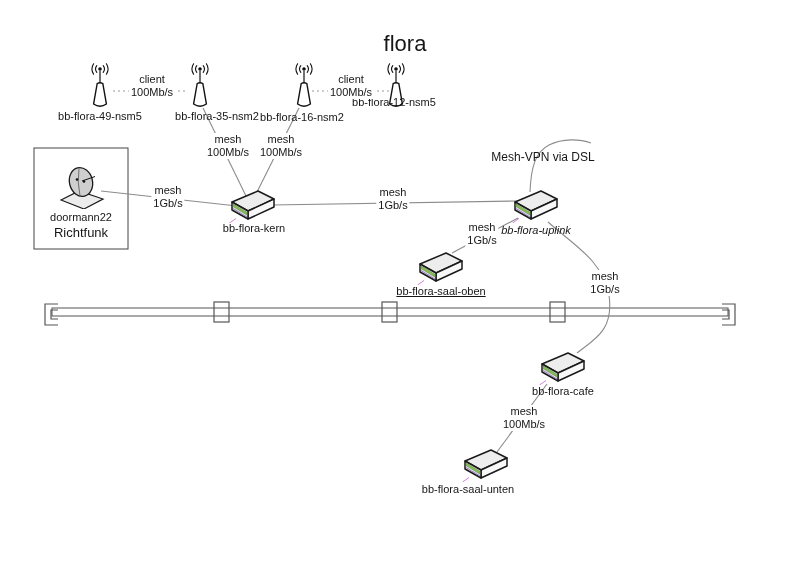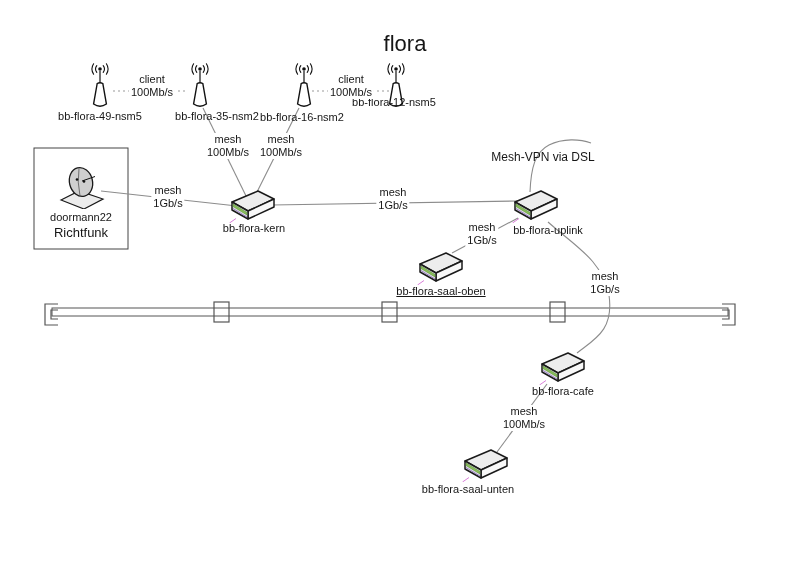--- a/index.html
+++ b/index.html
@@ -96,21 +96,21 @@
 
   <div class="lbl title" style="left:405px;top:31px;">flora</div>
   <div class="lbl vpn" style="left:543px;top:151px;">Mesh-VPN via DSL</div>
 
   <div class="lbl" style="left:100px;top:110px;">bb-flora-49-nsm5</div>
   <div class="lbl" style="left:217px;top:110px;">bb-flora-35-nsm2</div>
   <div class="lbl" style="left:302px;top:111px;">bb-flora-16-nsm2</div>
   <div class="lbl" style="left:394px;top:96px;">bb-flora-12-nsm5</div>
 
   <div class="lbl" style="left:254px;top:222px;">bb-flora-kern</div>
-  <div class="lbl" style="left:548px;top:224px;">bb-flora-uplink</div>
+  <div class="lbl" style="left:536px;top:224px;font-style:italic;">bb-flora-uplink</div>
   <div class="lbl" style="left:441px;top:285px;text-decoration:underline;">bb-flora-saal-oben</div>
   <div class="lbl" style="left:563px;top:385px;text-align:right;">bb-flora-cafe</div>
   <div class="lbl" style="left:468px;top:483px;">bb-flora-saal-unten</div>
 
   <div class="lbl" style="left:81px;top:211px;">doormann22</div>
   <div class="lbl richtfunk" style="left:81px;top:224px;">Richtfunk</div>
 
   <div class="lbl bg" style="left:152px;top:73px;">
     <span>client</span>
     <span>100Mb/s</span>

